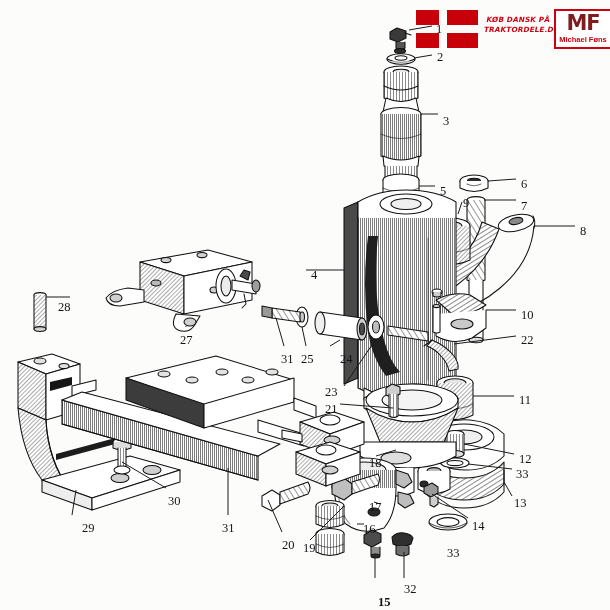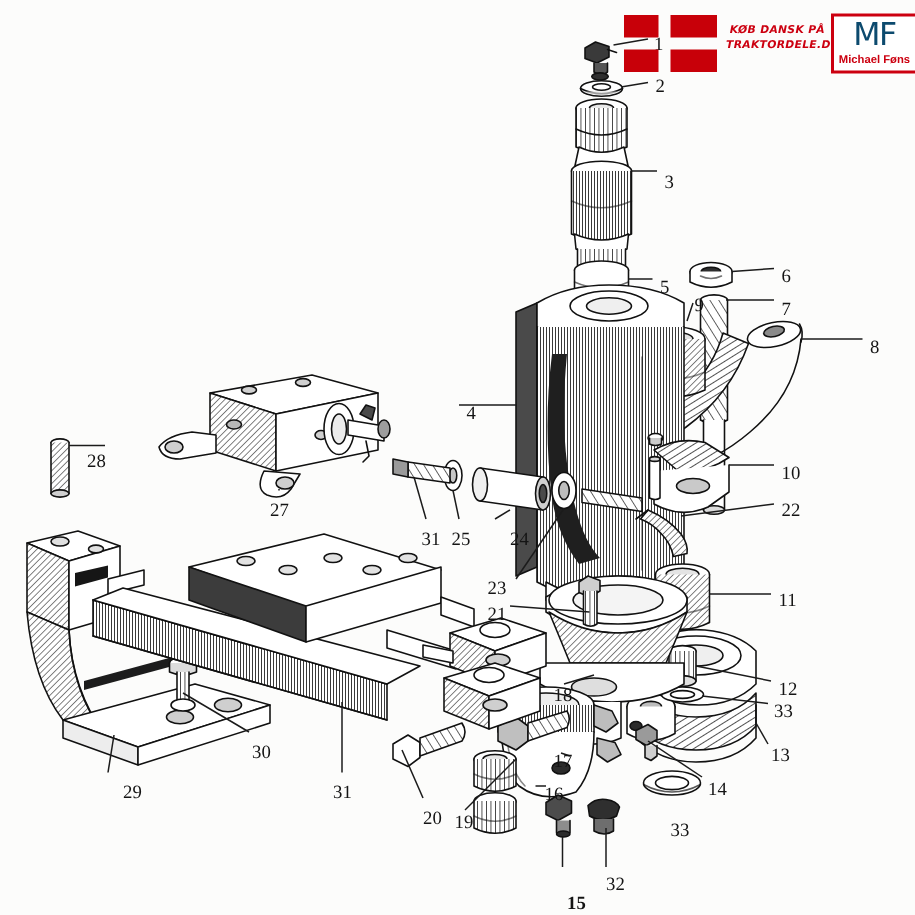--- a/index.html
+++ b/index.html
@@ -20,22 +20,22 @@
   .flag .q3{left:0;top:23px;width:23px;height:15px;}
   .flag .q4{left:31px;top:23px;width:31px;height:15px;}
 
   .slogan{position:absolute;left:76px;top:9px;width:66px;
           font-family:"DejaVu Sans",sans-serif;font-style:italic;
           font-weight:bold;color:#cc0010;font-size:7.2px;
           line-height:9.5px;letter-spacing:.2px;text-align:right;}
 
   .mfbox{position:absolute;left:146px;top:3px;width:58px;height:40px;
          border:2px solid #cc0010;background:#ffffff;box-sizing:border-box;}
-  .mfbox .mf{font-family:"DejaVu Sans",sans-serif;font-weight:normal;
-             color:#0c4a6e;font-size:21px;line-height:21px;text-align:center;
+  .mfbox .mf{font-family:"DejaVu Sans",sans-serif;font-weight:bold;
+             color:#7f1d1d;font-size:21px;line-height:21px;text-align:center;
              margin-top:2px;letter-spacing:-1px;}
   .mfbox .sub{font-family:Liberation Sans, sans-serif;font-weight:bold;
               color:#cc0010;font-size:7.5px;text-align:center;margin-top:1px;}
 
   
   .lbl{position:absolute;font-family:"Liberation Serif",serif;
        font-size:12.5px;color:#141414;z-index:40;white-space:nowrap;}
 
   .dgm{position:absolute;left:0;top:0;}
   .nsel{user-select:none;}

